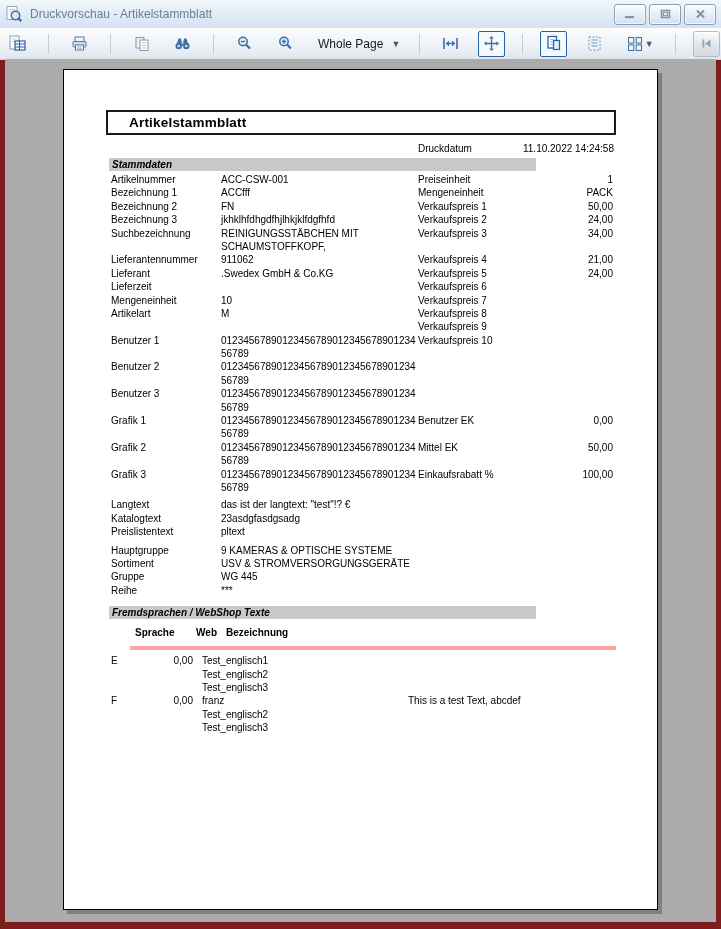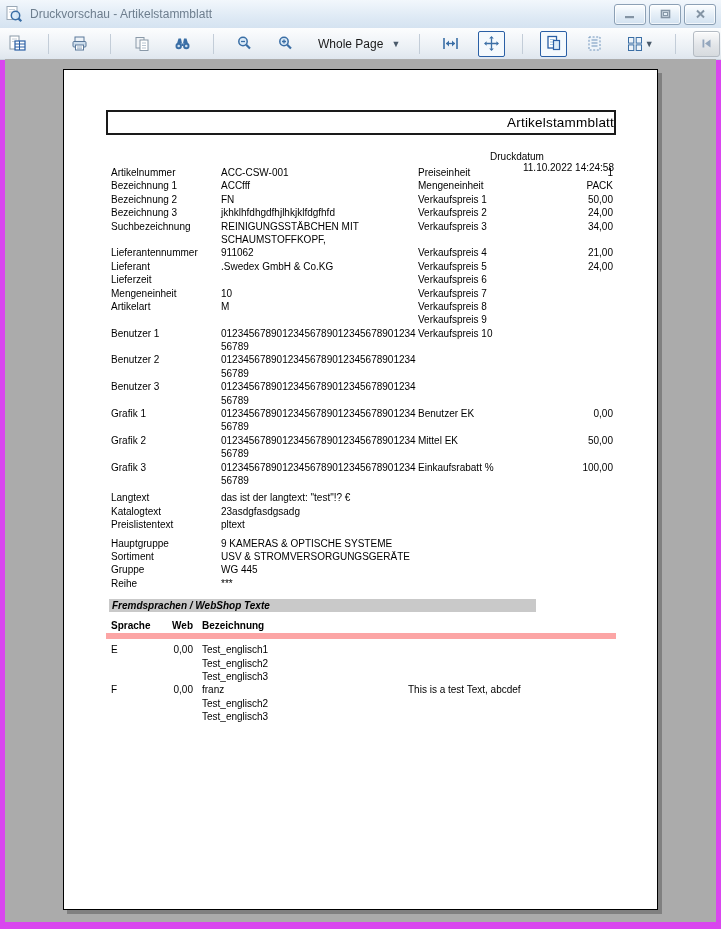--- a/index.html
+++ b/index.html
@@ -1,17 +1,17 @@
 <!DOCTYPE html>
 <html><head>
 <meta charset="utf-8">
 <style>
   html,body{margin:0;padding:0;}
   body{width:721px;height:929px;position:relative;font-family:"Liberation Sans",sans-serif;overflow:hidden;background:#d6e5f2;}
-  .window{position:absolute;inset:0;background:#d946ef;}
+  .window{position:absolute;inset:0;background:#7f1d1d;}
 
   
   .titlebar{height:28px;display:flex;align-items:center;padding:0 5px;
     background:linear-gradient(#f2f7fc,#dfeaf5 60%,#d5e3f1);}
   .app-icon{width:18px;height:18px;flex:0 0 auto;}
   .title-text{color:#6e7e8e;font-size:12px;margin-left:7px;flex:1;white-space:nowrap;overflow:hidden;}
   .win-controls{display:flex;gap:3px;}
   .win-btn{width:30px;height:19px;border:1px solid #8ca0b5;border-radius:3px;
     background:linear-gradient(#fdfeff,#e7f0f8 45%,#d2e1f0);
     display:flex;align-items:center;justify-content:center;box-shadow:inset 0 0 0 1px rgba(255,255,255,.7);}
@@ -29,43 +29,43 @@
   .page-box{width:96px;height:22px;margin:8px 4px;background:#fff;border:1px solid #d2dae2;
     display:flex;align-items:center;justify-content:center;font-size:12px;color:#000;flex:0 0 auto;}
   .tb-spacer{flex:1;}
 
   
   .viewport{position:absolute;top:59px;left:5px;right:5px;bottom:7px;background:#ababab;overflow:hidden;}
   .page{position:absolute;left:58px;top:10px;width:595px;height:841px;background:#fff;
     border:1px solid #000;box-shadow:4px 4px 0 rgba(85,85,85,.5);
     font-size:10px;color:#000;box-sizing:border-box;padding:40px 41px 0 42px;}
 
-  .doc-title-box{border:2px solid #1a1a1a;height:21px;line-height:21px;text-align:right;
-    font-weight:normal;font-size:13.5px;letter-spacing:.2px;}
-  .printdate-row{display:flex;margin-top:16px;height:13px;align-items:center;flex-direction:column;}
+  .doc-title-box{border:2px solid #1a1a1a;height:21px;line-height:21px;text-align:left;
+    font-weight:bold;font-size:13.5px;letter-spacing:.2px;padding-left:21px;}
+  .printdate-row{display:flex;margin-top:6px;height:13px;align-items:flex-end;}
   .printdate-label{margin-left:312px;}
   .printdate-value{margin-left:auto;padding-right:2px;}
 
   .section-bar{background:#c9c9c9;width:424px;margin-left:3px;padding:1px 0 1px 3px;
     font-weight:bold;font-style:italic;height:11px;line-height:11px;}
   .bar-stamm{margin-top:4px;}
   .bar-lang{margin-top:9px;}
 
   .grid{margin-top:2px;}
   .grow{display:flex;height:13.4px;line-height:13.4px;white-space:nowrap;}
   .c1{width:110px;padding-left:5px;flex:0 0 auto;}
   .c2{width:197px;flex:0 0 auto;overflow:visible;}
   .c3{width:122px;flex:0 0 auto;}
   .c4{width:73px;text-align:right;padding-right:2px;flex:0 0 auto;}
   .cv{flex:1;}
   .texts-block{margin-top:4px;}
   .groups-block{margin-top:5px;}
 
   .lang-head{display:flex;margin-top:7px;height:14px;line-height:14px;font-weight:bold;
-    border-bottom:6px solid #fca5a5;padding-bottom:0;}
+    border-bottom:4px solid #fca5a5;padding-bottom:6px;margin-left:24px;}
   .lang-body{margin-top:4px;}
   .f1{width:60px;padding-left:5px;flex:0 0 auto;}
   .f2{width:22px;text-align:right;flex:0 0 auto;}
   .f3{width:206px;padding-left:9px;flex:0 0 auto;}
   .f4{flex:1;}
 
   svg{display:block;}
 </style>
 </head>
 <body>
@@ -242,20 +242,21 @@
 
       <div class="doc-title-box">
         <span>Artikelstammblatt</span>
       </div>
 
       <div class="printdate-row">
         <span class="printdate-label">Druckdatum</span>
         <span class="printdate-value">11.10.2022 14:24:58</span>
       </div>
 
+      <div class="section-bar bar-stamm">Stammdaten</div>
 
       <div class="grid">
           <div class="grow">
             <span class="c1">Artikelnummer</span>
             <span class="c2">ACC-CSW-001</span>
             <span class="c3">Preiseinheit</span>
             <span class="c4">1</span>
           </div>
           <div class="grow">
             <span class="c1">Bezeichnung 1</span>

